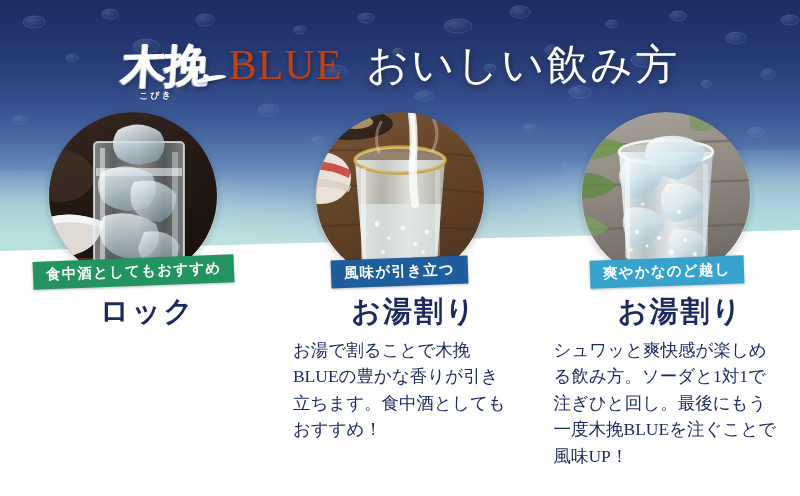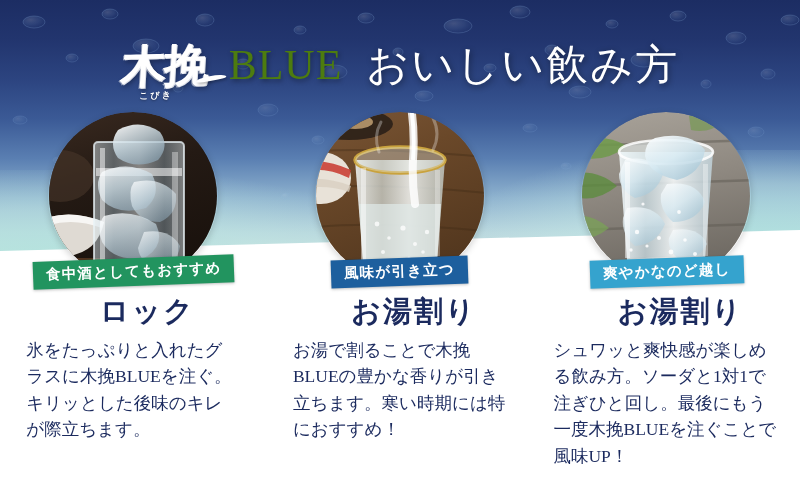--- a/index.html
+++ b/index.html
@@ -138,21 +138,21 @@
     bottom: 6px;
     width: 30px;
     height: 5px;
     background: #ffffff;
     border-radius: 50% 60% 50% 40% / 70% 80% 30% 40%;
     transform: rotate(-9deg);
     box-shadow: 1px 2px 3px rgba(0,0,0,0.3);
   }
 
   .logo-blue {
-    color: #4d7c0f;
+    color: #c2410c;
     font-family: "Liberation Serif", "DejaVu Serif", serif;
     font-size: 42px;
     line-height: 1;
     letter-spacing: 1px;
     text-shadow: 1px 2px 5px rgba(0,0,0,0.4);
   }
 
   .header-title {
     color: #ffffff;
     font-family: "Liberation Serif", "DejaVu Serif", serif;
@@ -360,21 +360,20 @@
             <path d="M96 120 Q122 116 132 134 Q130 152 110 156 Q92 152 90 136 Z" fill="url(#p1ice)" opacity="0.7"></path>
 
             <rect x="52" y="36" width="5" height="118" fill="#ffffff" opacity="0.5"></rect>
             <rect x="124" y="40" width="6" height="110" fill="#ffffff" opacity="0.35"></rect>
             <ellipse cx="90" cy="158" rx="46" ry="7" fill="#ffffff" opacity="0.25"></ellipse>
           </g>
         </svg>
       </div>
       <div class="badge badge-rock">食中酒としてもおすすめ</div>
       <div class="card-title">ロック</div>
-      <div class="card-body">氷をたっぷりと入れたグラスに木挽BLUEを注ぐ。キリッとした後味のキレが際立ちます。</div>
     </div>
 
     <div class="card card-2">
       <div class="photo">
         <svg width="170" height="168" viewBox="0 0 170 168" xmlns="http://www.w3.org/2000/svg">
           <defs>
             <linearGradient id="p2wood" x1="0" y1="0" x2="0.4" y2="1">
               <stop offset="0%" stop-color="#7a5636"></stop>
               <stop offset="40%" stop-color="#6a4829"></stop>
               <stop offset="100%" stop-color="#54381f"></stop>
@@ -431,21 +430,21 @@
               <circle cx="94" cy="146" r="1.6"></circle>
                 <circle cx="108" cy="140" r="1.8"></circle>
             </g>
             <rect x="46" y="56" width="5" height="92" fill="#ffffff" opacity="0.45"></rect>
             <rect x="120" y="58" width="5" height="86" fill="#ffffff" opacity="0.3"></rect>
           </g>
         </svg>
       </div>
       <div class="badge badge-oyuwari">風味が引き立つ</div>
       <div class="card-title">お湯割り</div>
-      <div class="card-body">お湯で割ることで木挽BLUEの豊かな香りが引き立ちます。寒い時期には特におすすめ！</div>
+      <div class="card-body">お湯で割ることで木挽BLUEの豊かな香りが引き立ちます。食中酒としてもおすすめ！</div>
     </div>
 
     <div class="card card-3">
       <div class="photo">
         <svg width="170" height="168" viewBox="0 0 170 168" xmlns="http://www.w3.org/2000/svg">
           <defs>
             <linearGradient id="p3deck" x1="0" y1="0" x2="0.2" y2="1">
               <stop offset="0%" stop-color="#a9a39a"></stop>
               <stop offset="50%" stop-color="#8e8880"></stop>
               <stop offset="100%" stop-color="#6f6a63"></stop>

